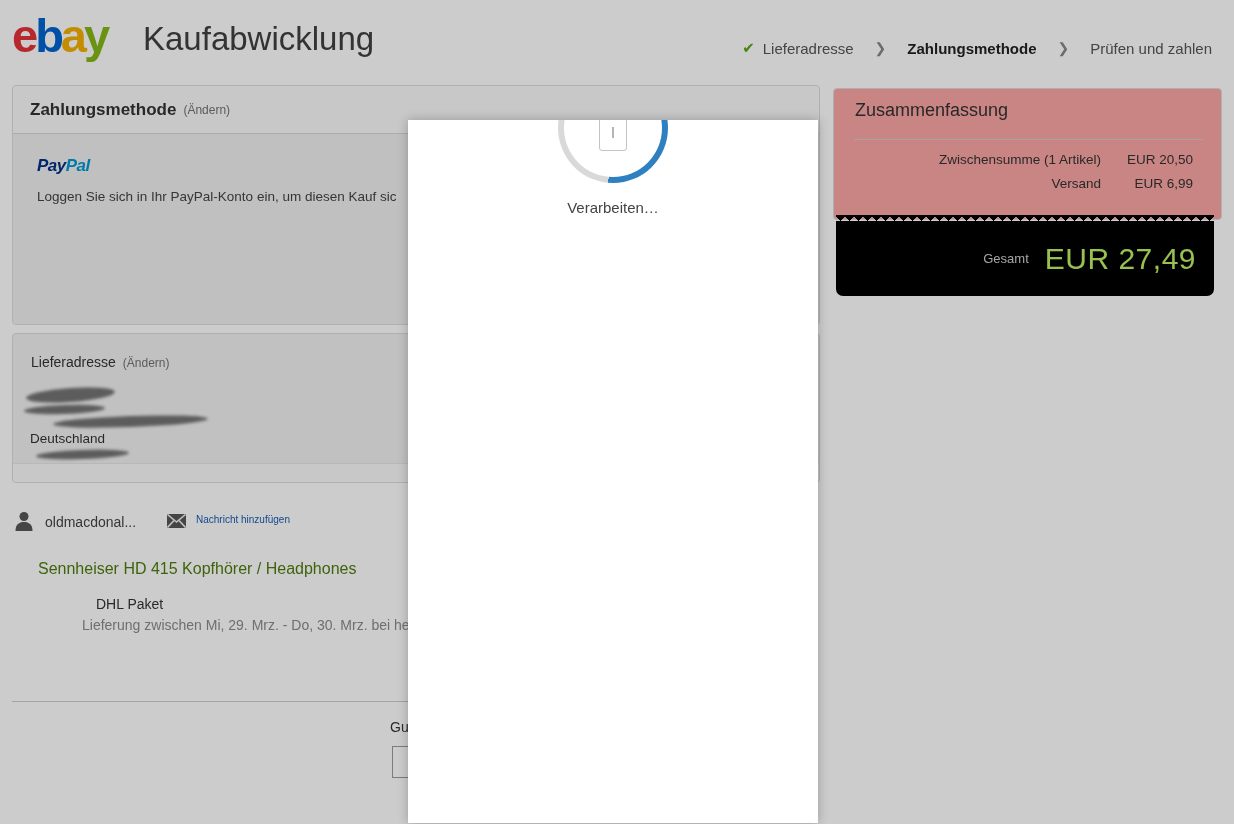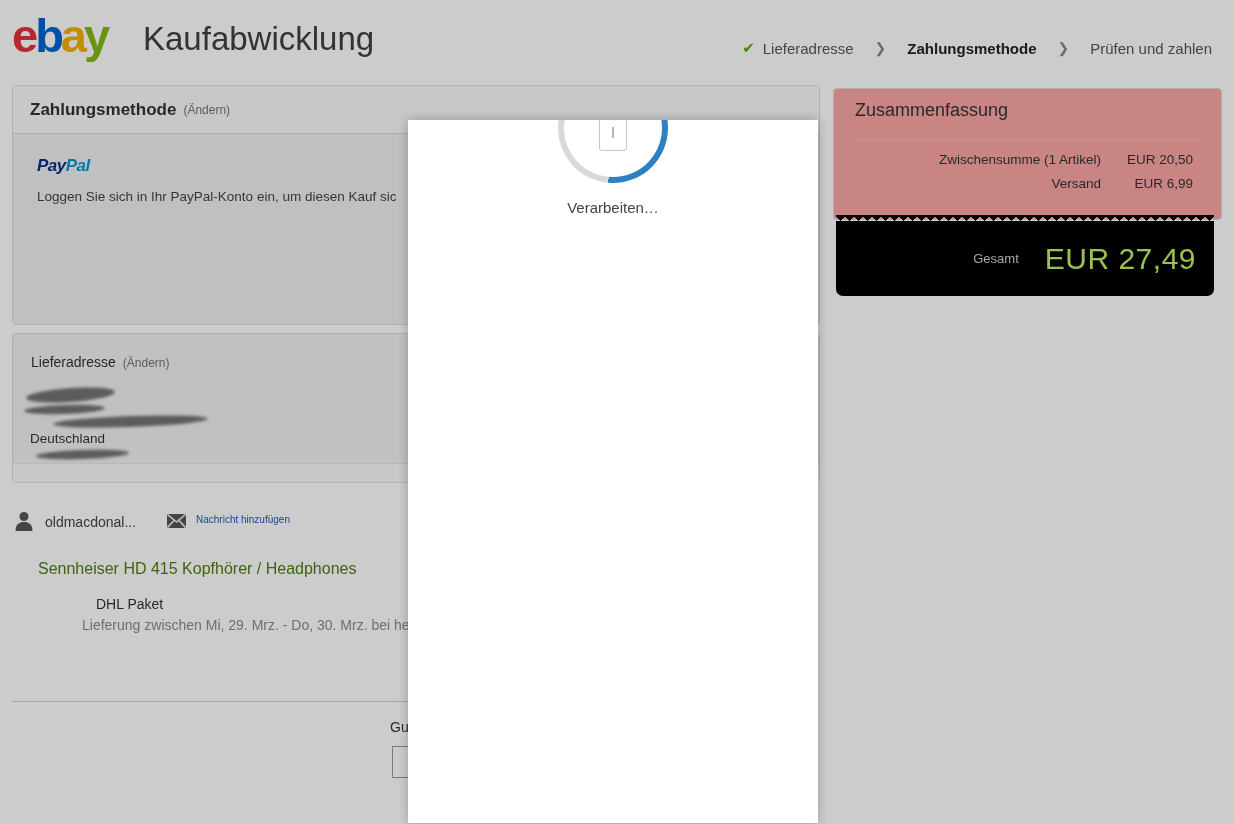--- a/index.html
+++ b/index.html
@@ -72,21 +72,21 @@
   .sum-title { position:absolute; left:21px; top:11px; font-size:18px; color:#333; }
   .sum-div { position:absolute; left:20px; top:50px; width:349px; height:1px; background:#ccc; }
   .sum-rows { position:absolute; right:28px; top:63px; width:333px; display:flex; flex-direction:column; gap:9px; }
   .sum-row { display:flex; font-size:13.5px; color:#333; }
   .sum-label { flex:1; text-align:right; }
   .sum-value { width:92px; text-align:right; }
 
   .total-box { position:absolute; left:836px; top:215px; width:378px; }
   .teeth { height:6px; background:conic-gradient(from -45deg at 50% 100%, #000 90deg, transparent 0) 0 0 / 9px 6px repeat-x; }
   .total-body { height:75px; background:#000; border-radius:0 0 7px 7px; display:flex; align-items:center; justify-content:flex-end; padding-right:18px; }
-  .total-label { font-size:13px; color:#cfcfcf; margin-right:26px; }
+  .total-label { font-size:13px; color:#cfcfcf; margin-right:16px; }
   .total-value { font-size:30px; color:#bef264; letter-spacing:0.5px; }
 
   
   .dim { position:absolute; inset:0; background:rgba(0,0,0,0.2); z-index:5; }
   .modal { position:absolute; left:408px; top:100px; width:410px; height:703px; background:#fff;
            box-shadow:0 0 10px rgba(0,0,0,0.25); z-index:10; overflow:hidden;margin-top:20px; }
   .ring { position:absolute; left:50%; top:-47px; margin-left:-55px; width:110px; height:110px; border-radius:50%;
           background:conic-gradient(#2f80c1 0 185deg, #d9d9d9 185deg 360deg); }
   .ring-hole { position:absolute; inset:6px; border-radius:50%; background:#fff; }
   .proc-icon { position:absolute; left:50%; margin-left:-14px; top:-4px; width:28px; height:35px;

